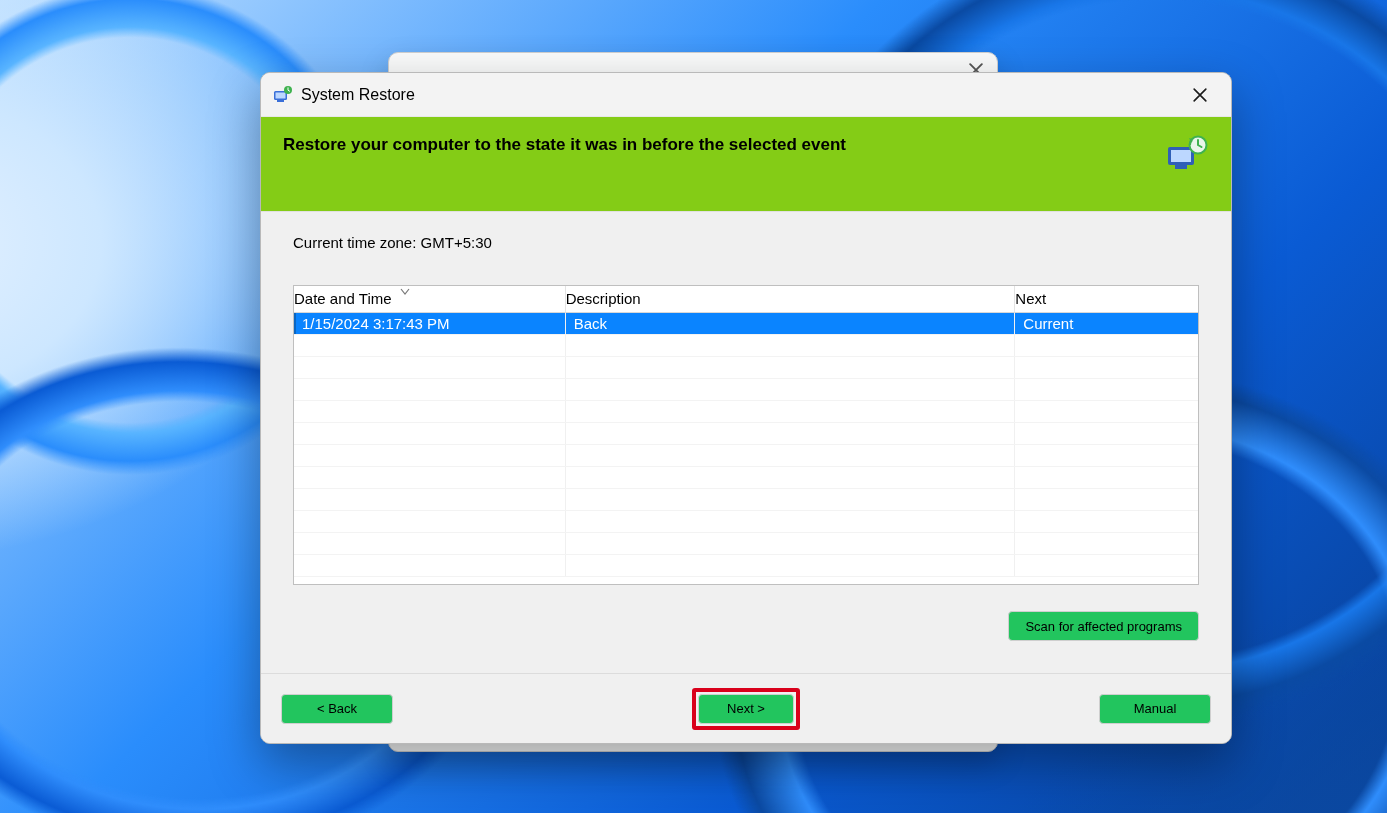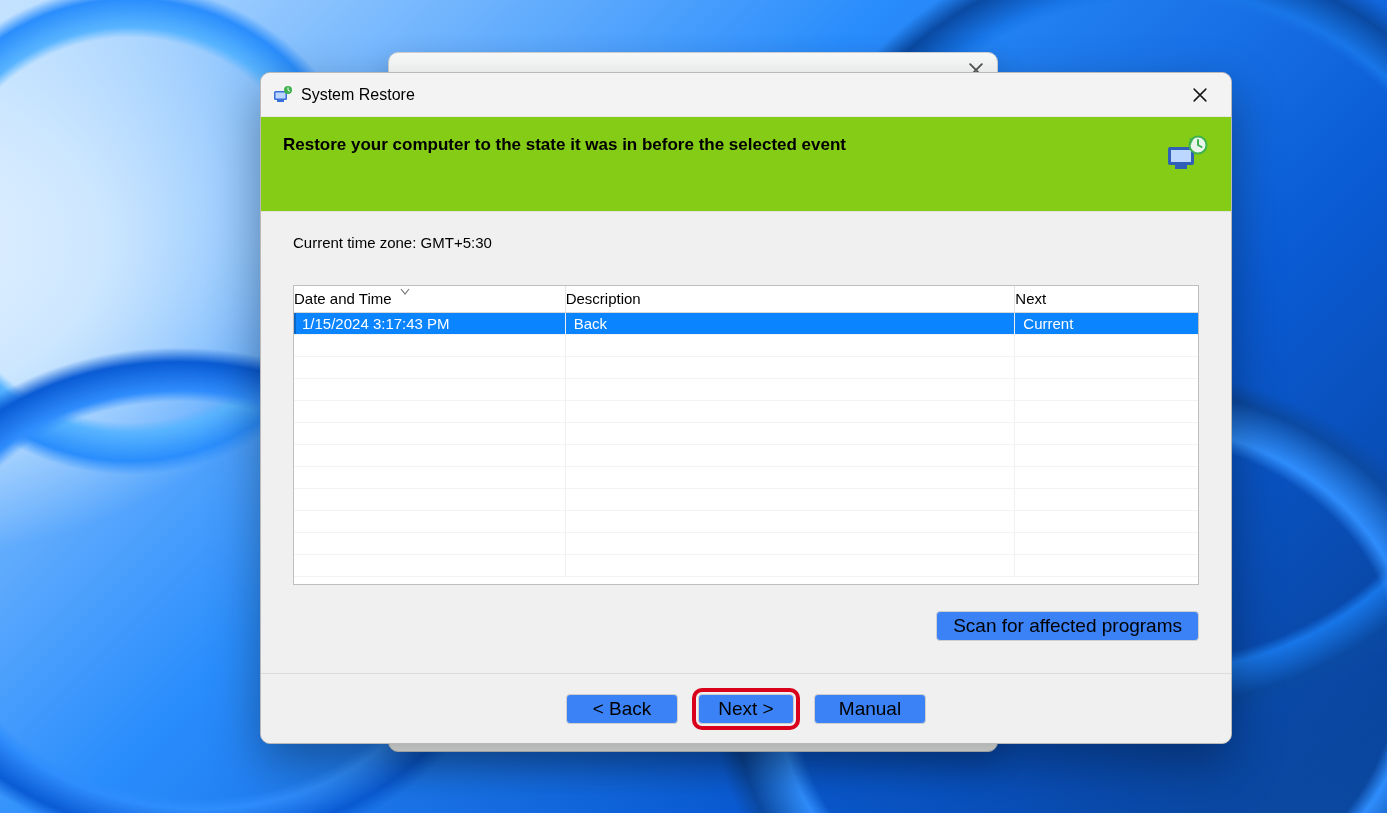--- a/index.html
+++ b/index.html
@@ -147,41 +147,41 @@
   }
   tr.selected td:first-child { box-shadow: inset 2px 0 0 #0a66c2; }
 
   .scan-row {
     display: flex; justify-content: flex-end;
     margin-top: 26px;
   }
   .btn {
     height: 30px;
     padding: 0 16px;
-    background: #3b82f6;
+    background: #22c55e;
     border: 1px solid #cfcfcf;
     border-radius: 4px;
-    font-size: 19px;
+    font-size: 13px;
     display: inline-flex; align-items: center; justify-content: center;
     cursor: default;
   }
   .btn.wide { min-width: 112px; }
 
   .footer {
     position: absolute; left: 0; right: 0; bottom: 0;
     border-top: 1px solid #dcdcdc;
     background: #f0f0f0;
     height: 70px;
-    display: flex; align-items: center; justify-content: center;
+    display: flex; align-items: center; justify-content: space-between;
     gap: 14px;
     padding: 0 20px;
   }
   .highlight-next {
     border: 4px solid #d9001b;
-    border-radius: 10px;
+    border-radius: 3px;
     padding: 2px;
   }
   .highlight-next .btn { min-width: 96px; }
 </style>
 </head>
 <body>
 
 <div class="desktop">
   <div class="ribbon r1"></div>
   <div class="ribbon r2"></div>

